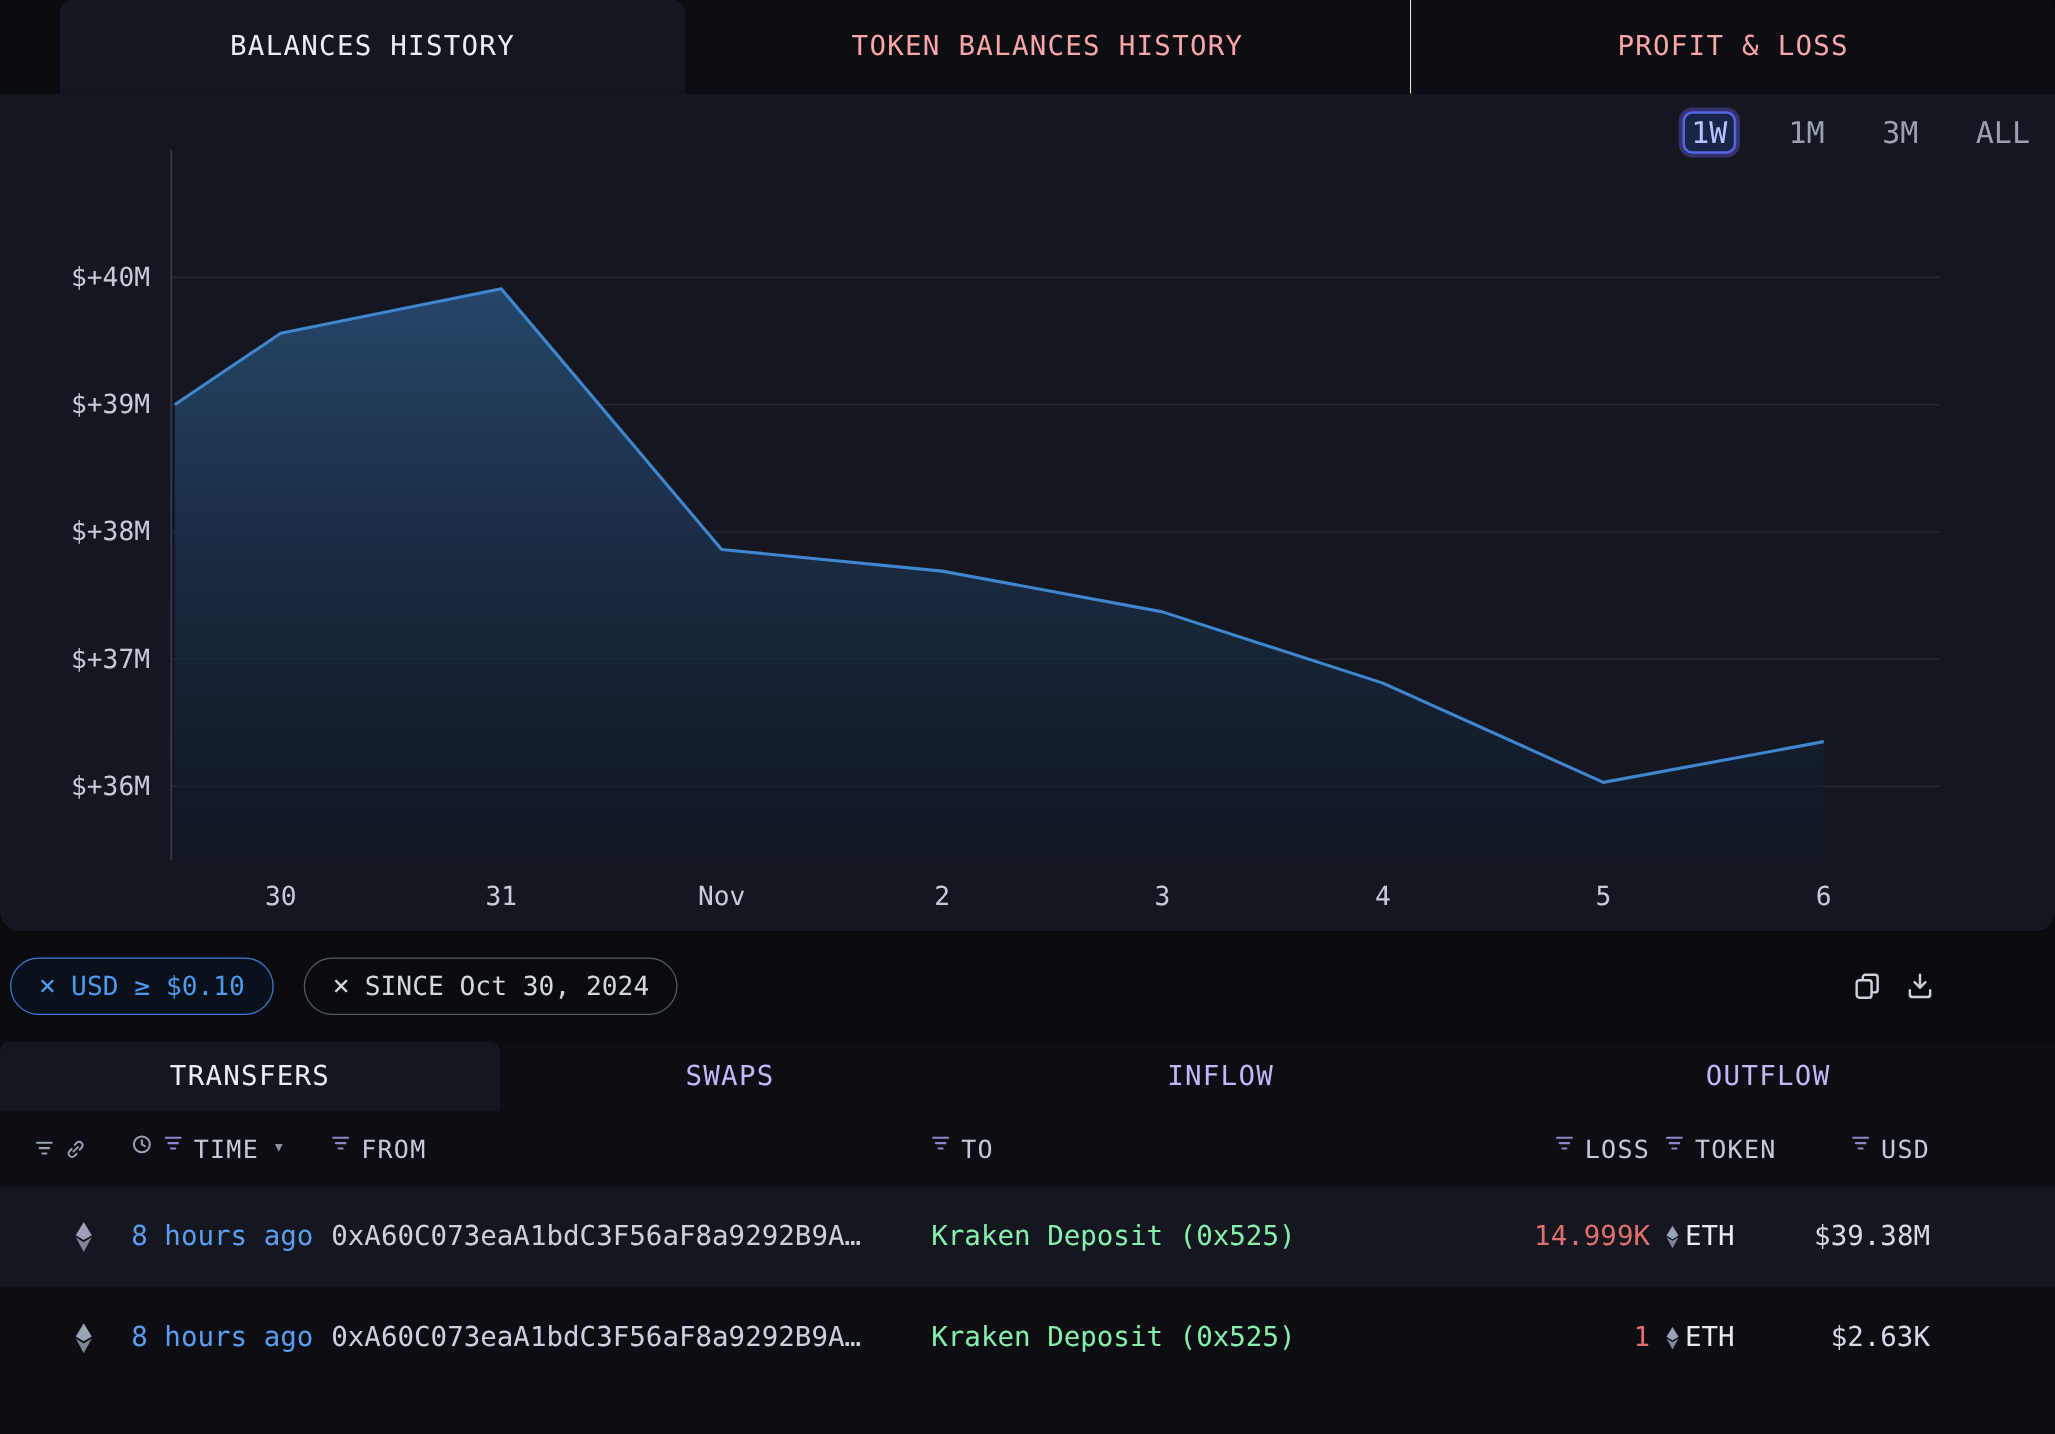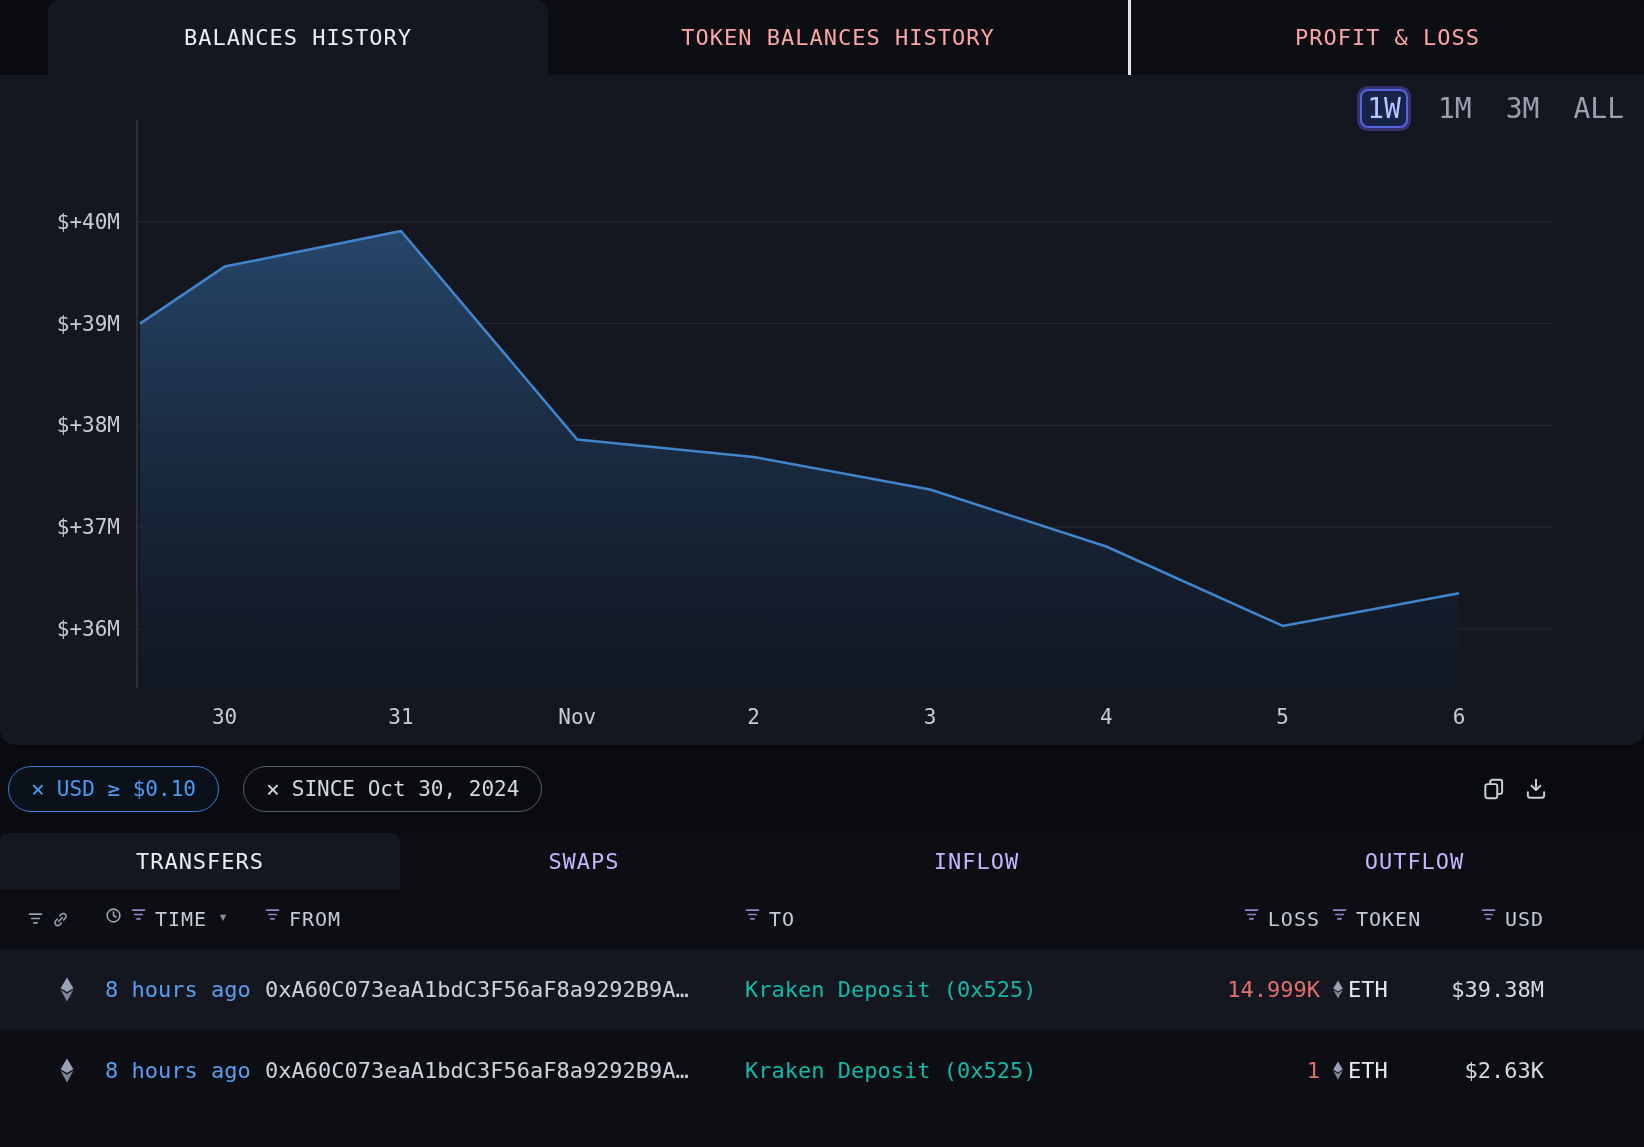--- a/index.html
+++ b/index.html
@@ -13,31 +13,31 @@
   
   .tabbar { display:flex; height:75px; }
   .tab {
     display:flex; align-items:center; justify-content:center;
     font-size:22px; letter-spacing:1px; color:#fca5a5;
     background:#0c0e13; cursor:pointer; user-select:none;
   }
   .tab.active { background:#14171f; color:#eceef3; }
   .tab-1 { width:500px; border-radius:10px 10px 0 0;margin-left:48px; }
   .tab-2 { width:580px; }
-  .tab-3 { flex:1; border-left:3px solid #e5e5e5; border-top-right-radius:10px; }
+  .tab-3 { flex:1; border-left:1px solid #e5e5e5; border-top-right-radius:10px; }
 
   
   .chart-panel {
     position:relative; height:670px; background:#14171f;
     border-radius:0 0 16px 16px;
   }
   .range-row {
     position:absolute; top:14px; right:16px;
-    display:flex; align-items:center; gap:26px;
-    font-size:28px; color:#99a1b0; z-index:2;
+    display:flex; align-items:center; gap:38px;
+    font-size:24px; color:#99a1b0; z-index:2;
   }
   .range { cursor:pointer; padding:2px 4px; }
   .range.active {
     color:#b6c4ff; background:#182448;
     border:2px solid #5566e0; border-radius:8px;
     box-shadow:0 0 0 3px rgba(97,90,230,0.40);
     padding:1px 5px;
   }
   #chart-svg { position:absolute; left:0; top:45px; display:block; }
   .tick { fill:#c6ccd8; font-size:21px; font-family:"DejaVu Sans Mono", monospace; }
@@ -86,21 +86,21 @@
   .ic.purple { color:#8e87cf; }
   .caret { color:#8a92a2; font-size:16px; margin-left:2px; cursor:pointer; }
   .th-label { letter-spacing:1px; }
 
   .trow { height:81px; font-size:22px; cursor:pointer; }
   .trow.odd { background:#14171f; }
   .trow.even { background:#0c0e13; }
   .cell-asset { display:flex; justify-content:center; }
   .cell-time a, .link-blue { color:#5b9df0; text-decoration:none; cursor:pointer; }
   .cell-from { color:#ccd2da; overflow:hidden; white-space:nowrap; }
-  .cell-to { color:#14b8a6; white-space:nowrap; }
+  .cell-to { color:#86efac; white-space:nowrap; }
   .cell-value { text-align:right; }
   .val-neg { color:#e0706e; }
   .cell-token { display:flex; align-items:center; gap:4px; padding-left:12px; color:#e8ebf0; }
   .cell-usd { text-align:right; color:#d6dbe2; }
   .table-fill { height:38px; background:#0c0e13; }
 </style>
 </head>
 <body>
 
 <div class="tabbar">

